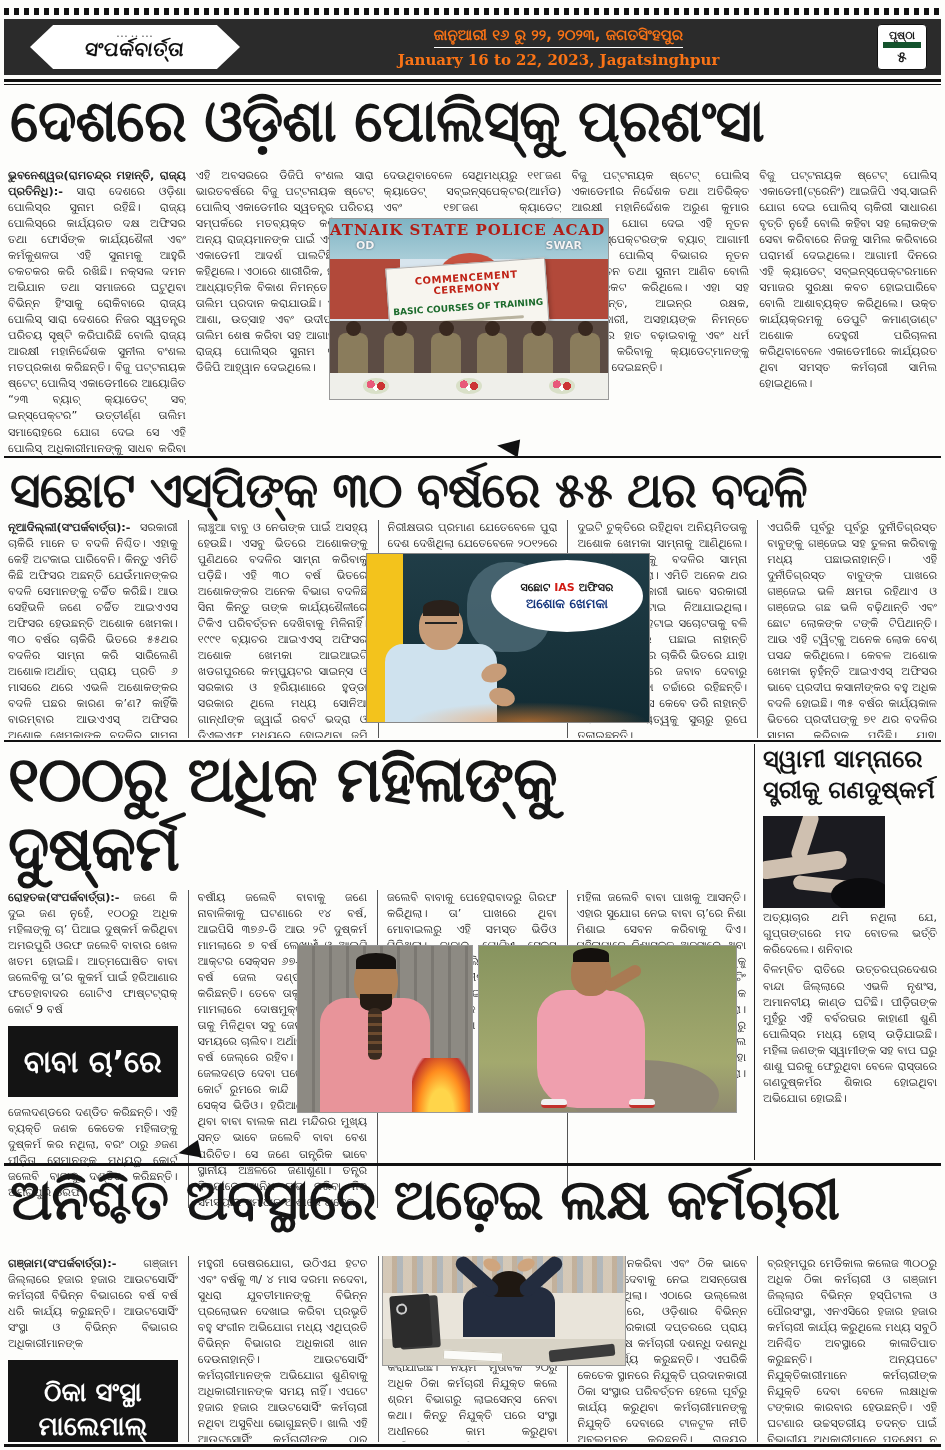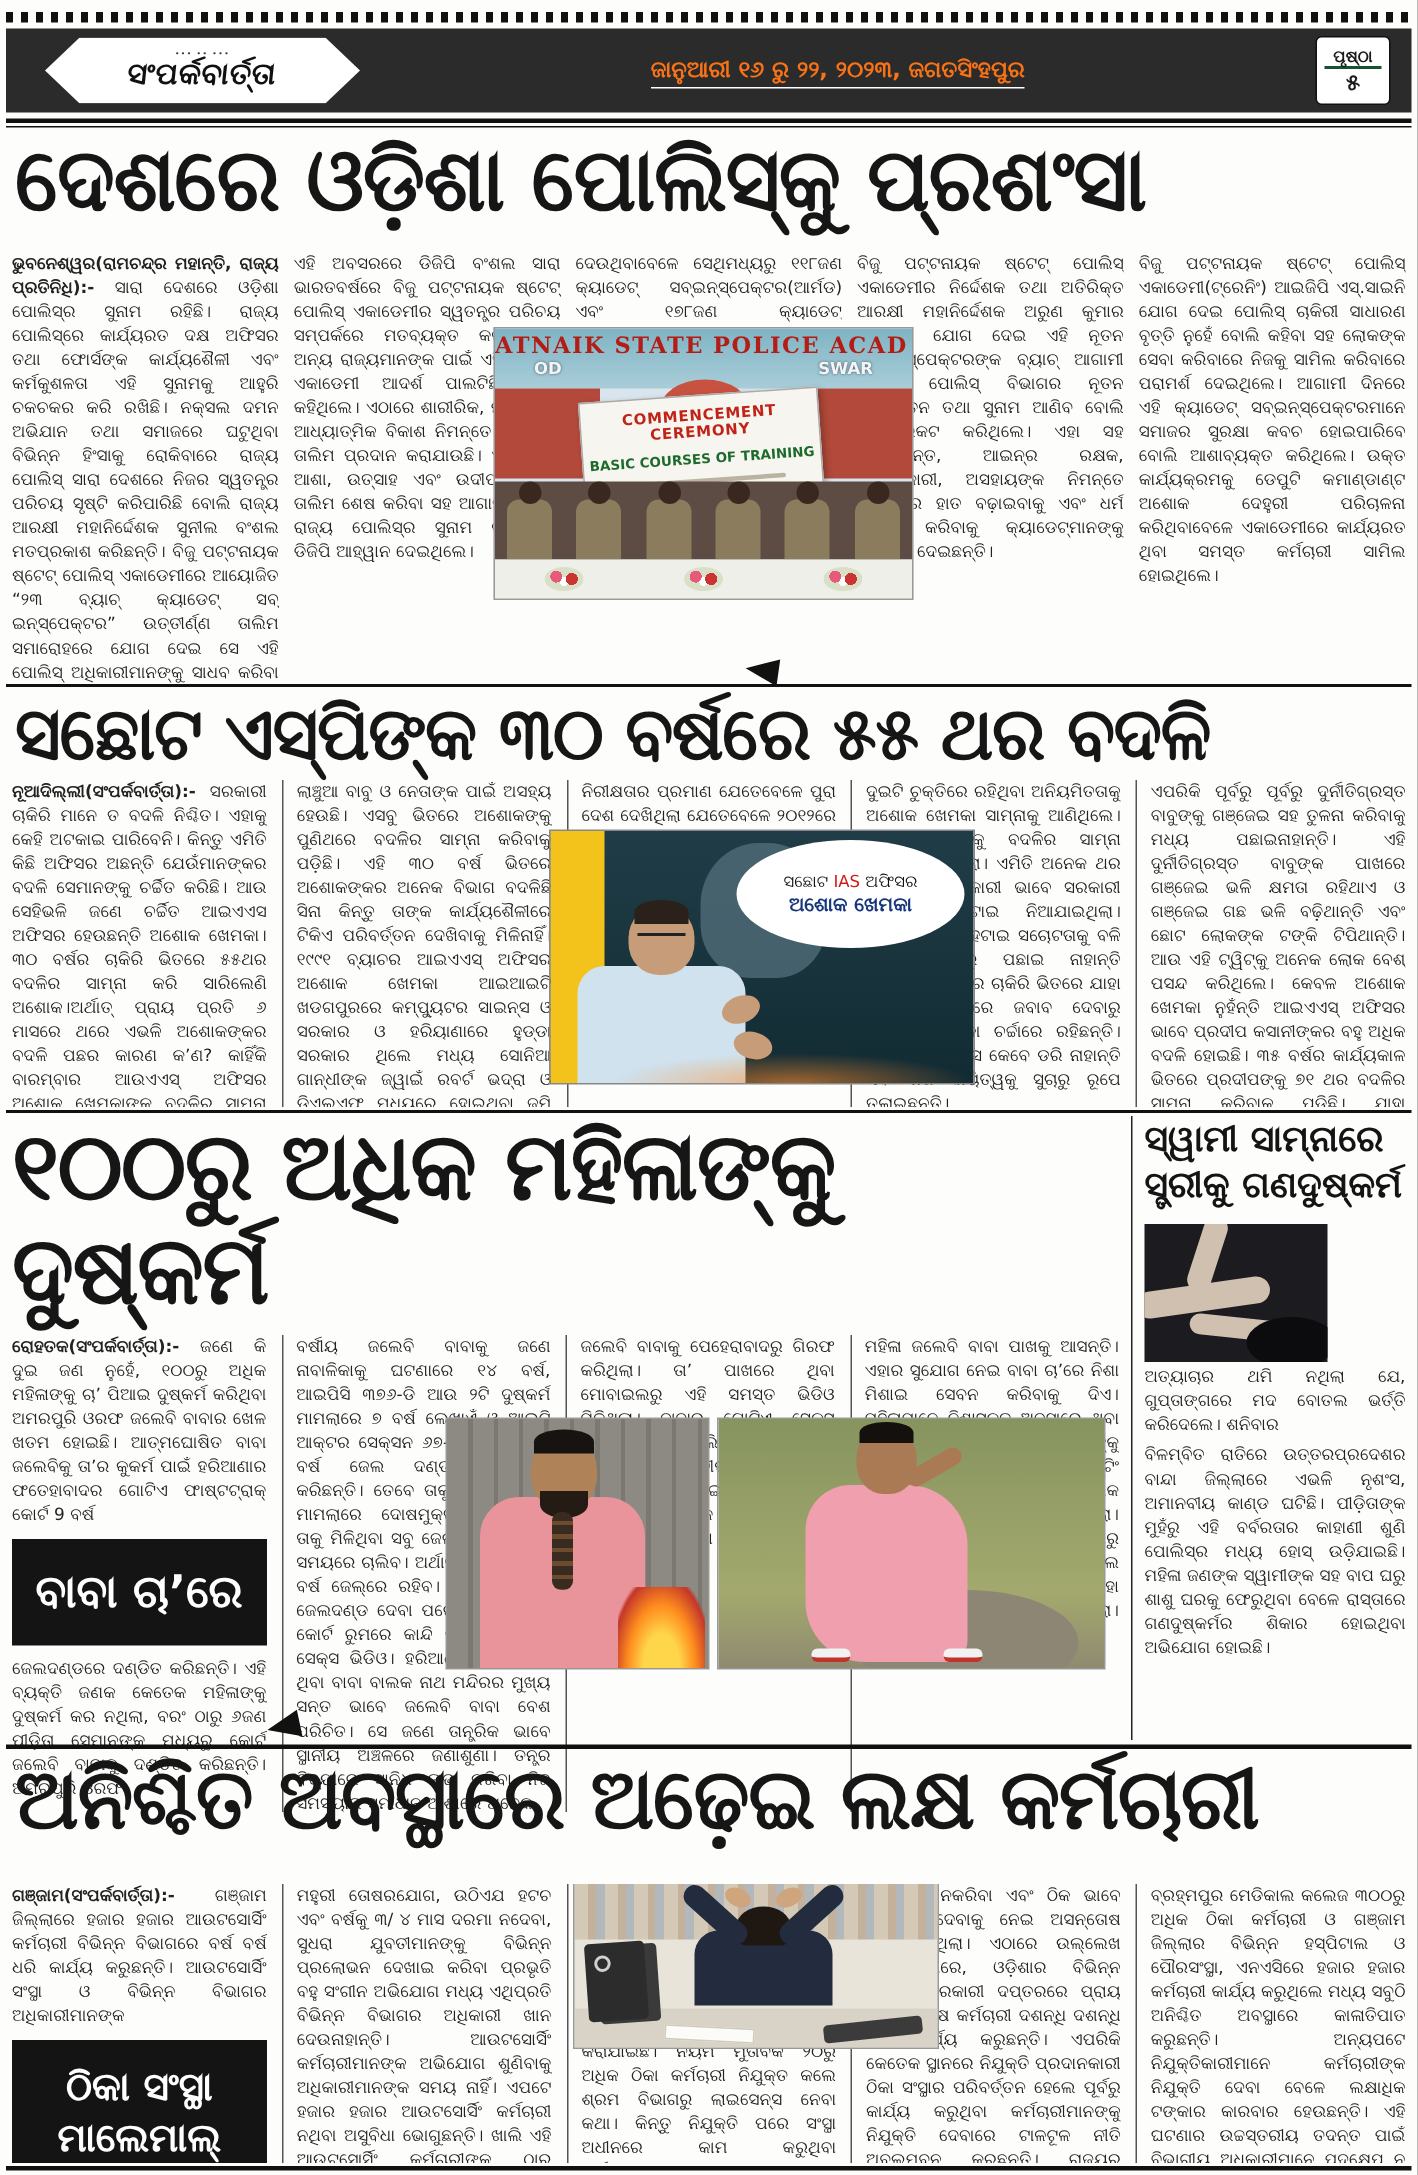--- a/index.html
+++ b/index.html
@@ -22,21 +22,21 @@
   .logo-title { font-size:20px; font-weight:800; color:#111; letter-spacing:0.5px;
     transform:skewX(-6deg); line-height:1.05; }
   .date-block { flex:1; text-align:center; color:#f97316; }
   .date-odia { font-size:15px; font-weight:700; padding-bottom:3px;
     border-bottom:1.5px solid #fff; display:inline-block; }
   .date-eng { font-family:"DejaVu Serif","Liberation Serif",serif; font-size:15px;
     font-weight:700; margin-top:3px; }
   .page-box { width:50px; height:46px; margin-right:14px; background:#fff;
     border:1.5px solid #111; border-radius:4px; display:flex; flex-direction:column;
     align-items:center; justify-content:center; }
-  .page-box .lbl { font-size:11px; font-weight:700; border-bottom:2px solid #14532d;
+  .page-box .lbl { font-size:11px; font-weight:700; border-bottom:6px solid #14532d;
     width:80%; text-align:center; }
   .page-box .num { font-size:15px; font-weight:800; }
   .mast-rule1 { position:absolute; top:79px; left:4px; right:4px; height:3px; background:#111; }
   .mast-rule2 { position:absolute; top:84px; left:4px; right:4px; height:1px; background:#111; }
 
   
   .headline { position:absolute; left:10px; right:10px; font-weight:800; color:#161616;
     letter-spacing:-1px; line-height:1.15; transform:scaleY(1.04); transform-origin:top left; }
   .h1 { top:88px; font-size:56px; }
   .h2 { top:462px; font-size:47px; }
@@ -133,21 +133,21 @@
     border-top:2.5px solid #222; }
   .tb-shirt { position:absolute; top:40px; left:0; width:112px; height:78px;
     background:#cfe2ee; border-radius:18px 18px 0 0; }
   .tb-hand { position:absolute; width:26px; height:18px; background:#c79c78;
     border-radius:50%; }
   .tb-hand.h1 { left:96px; top:60px; transform:rotate(-20deg); }
   .tb-hand.h2 { left:104px; top:84px; transform:rotate(14deg); }
   .tb-bubble { position:absolute; right:6px; top:6px; width:152px; height:72px;
     background:#fff; border-radius:50%; display:flex; flex-direction:column;
     align-items:center; justify-content:center; gap:2px; }
-  .tb-bl1 { font-size:11px; font-weight:400; color:#111; }
+  .tb-bl1 { font-size:11px; font-weight:700; color:#111; }
   .tb-bl1 .red { color:#d11a12; }
   .tb-bl2 { font-size:13px; font-weight:800; color:#15367d; }
   .tb-banner { position:absolute; right:8px; bottom:22px; width:168px; text-align:center; }
   .tb-pill { background:linear-gradient(#e32a1e,#8f0f08); color:#fff; font-weight:800;
     font-size:14px; border-radius:8px; padding:3px 6px; margin-top:5px;
     box-shadow:0 0 8px rgba(255,120,40,.5); }
   .tb-glow { position:absolute; left:40px; right:0; bottom:-20px; height:40px;
     background:radial-gradient(ellipse at center,#ff8c2e99,transparent 70%); }
 
   
@@ -220,20 +220,21 @@
 
   <div class="masthead">
     <div class="logo-wrap">
       <div class="logo-shape">
         <span class="logo-mini">••• •• •••</span>
         <span class="logo-title">ସଂପର୍କବାର୍ତ୍ତା</span>
       </div>
     </div>
     <div class="date-block">
       <div class="date-odia">ଜାନୁଆରୀ ୧୬ ରୁ ୨୨, ୨୦୨୩, ଜଗତସିଂହପୁର</div>
+      <div class="date-eng">January 16 to 22, 2023, Jagatsinghpur</div>
     </div>
     <div class="page-box">
       <div class="lbl">ପୃଷ୍ଠା</div>
       <div class="num">୫</div>
     </div>
   </div>
   <div class="mast-rule1"></div>
   <div class="mast-rule2"></div>
 
   <div class="headline h1">ଦେଶରେ ଓଡ଼ିଶା ପୋଲିସ୍‌କୁ ପ୍ରଶଂସା</div>

